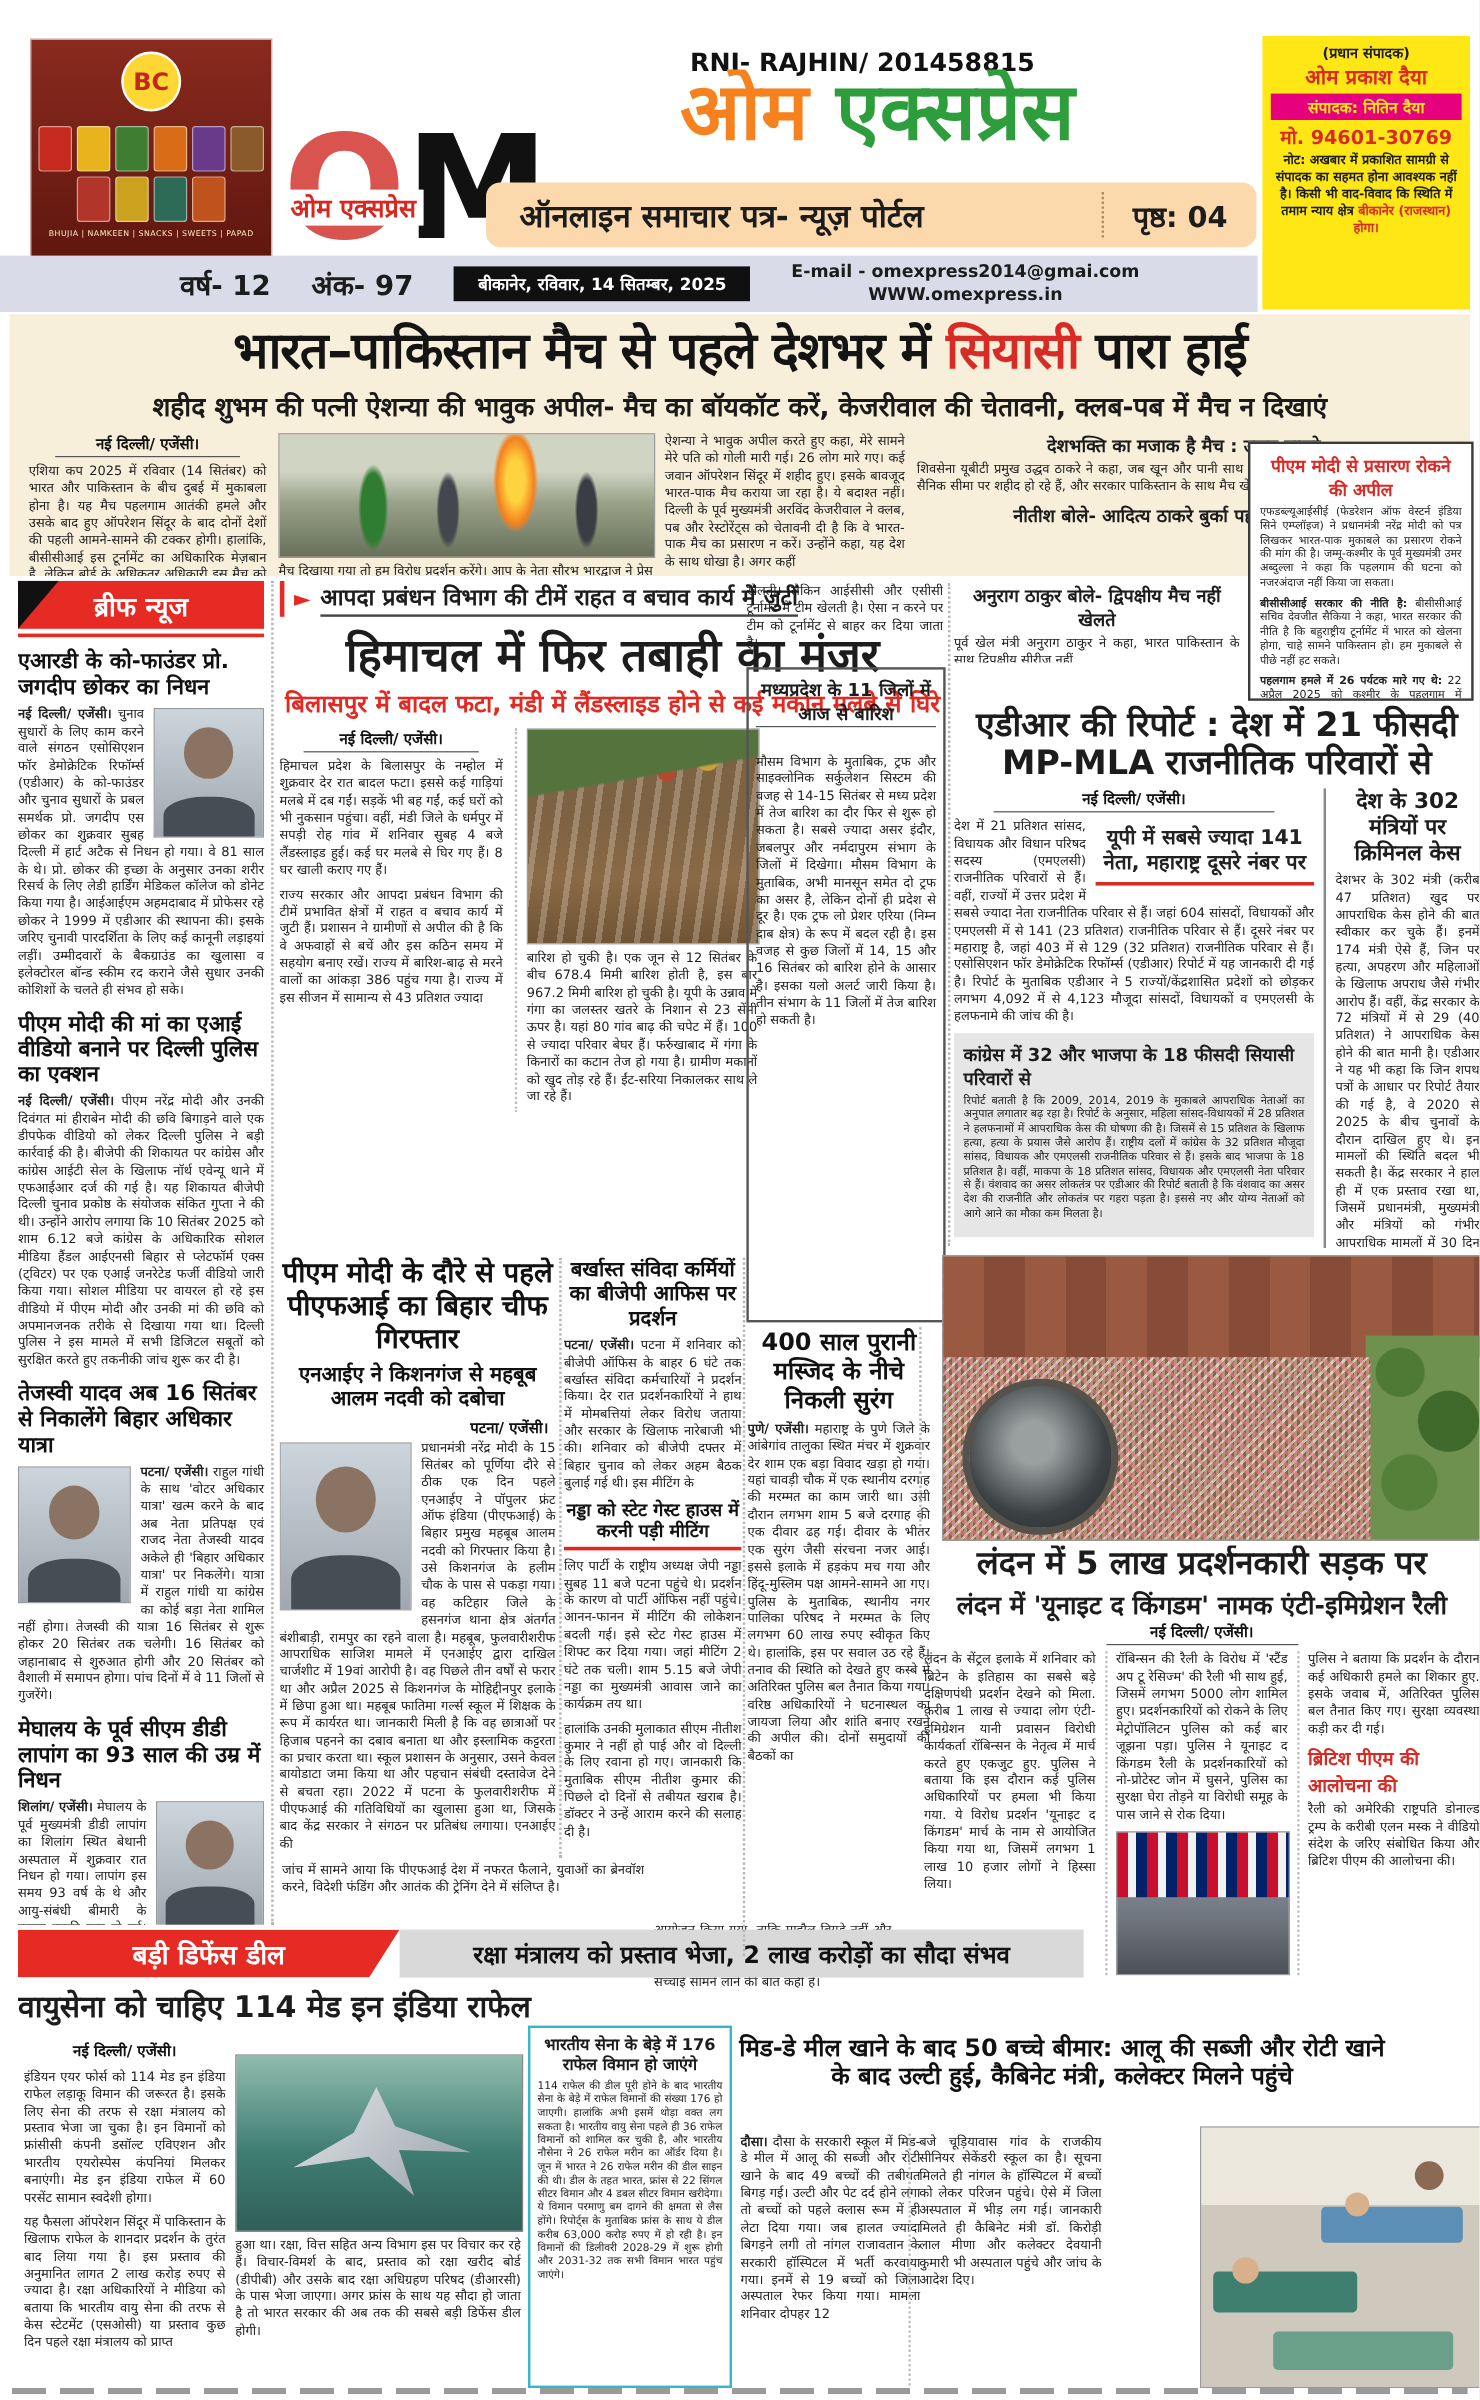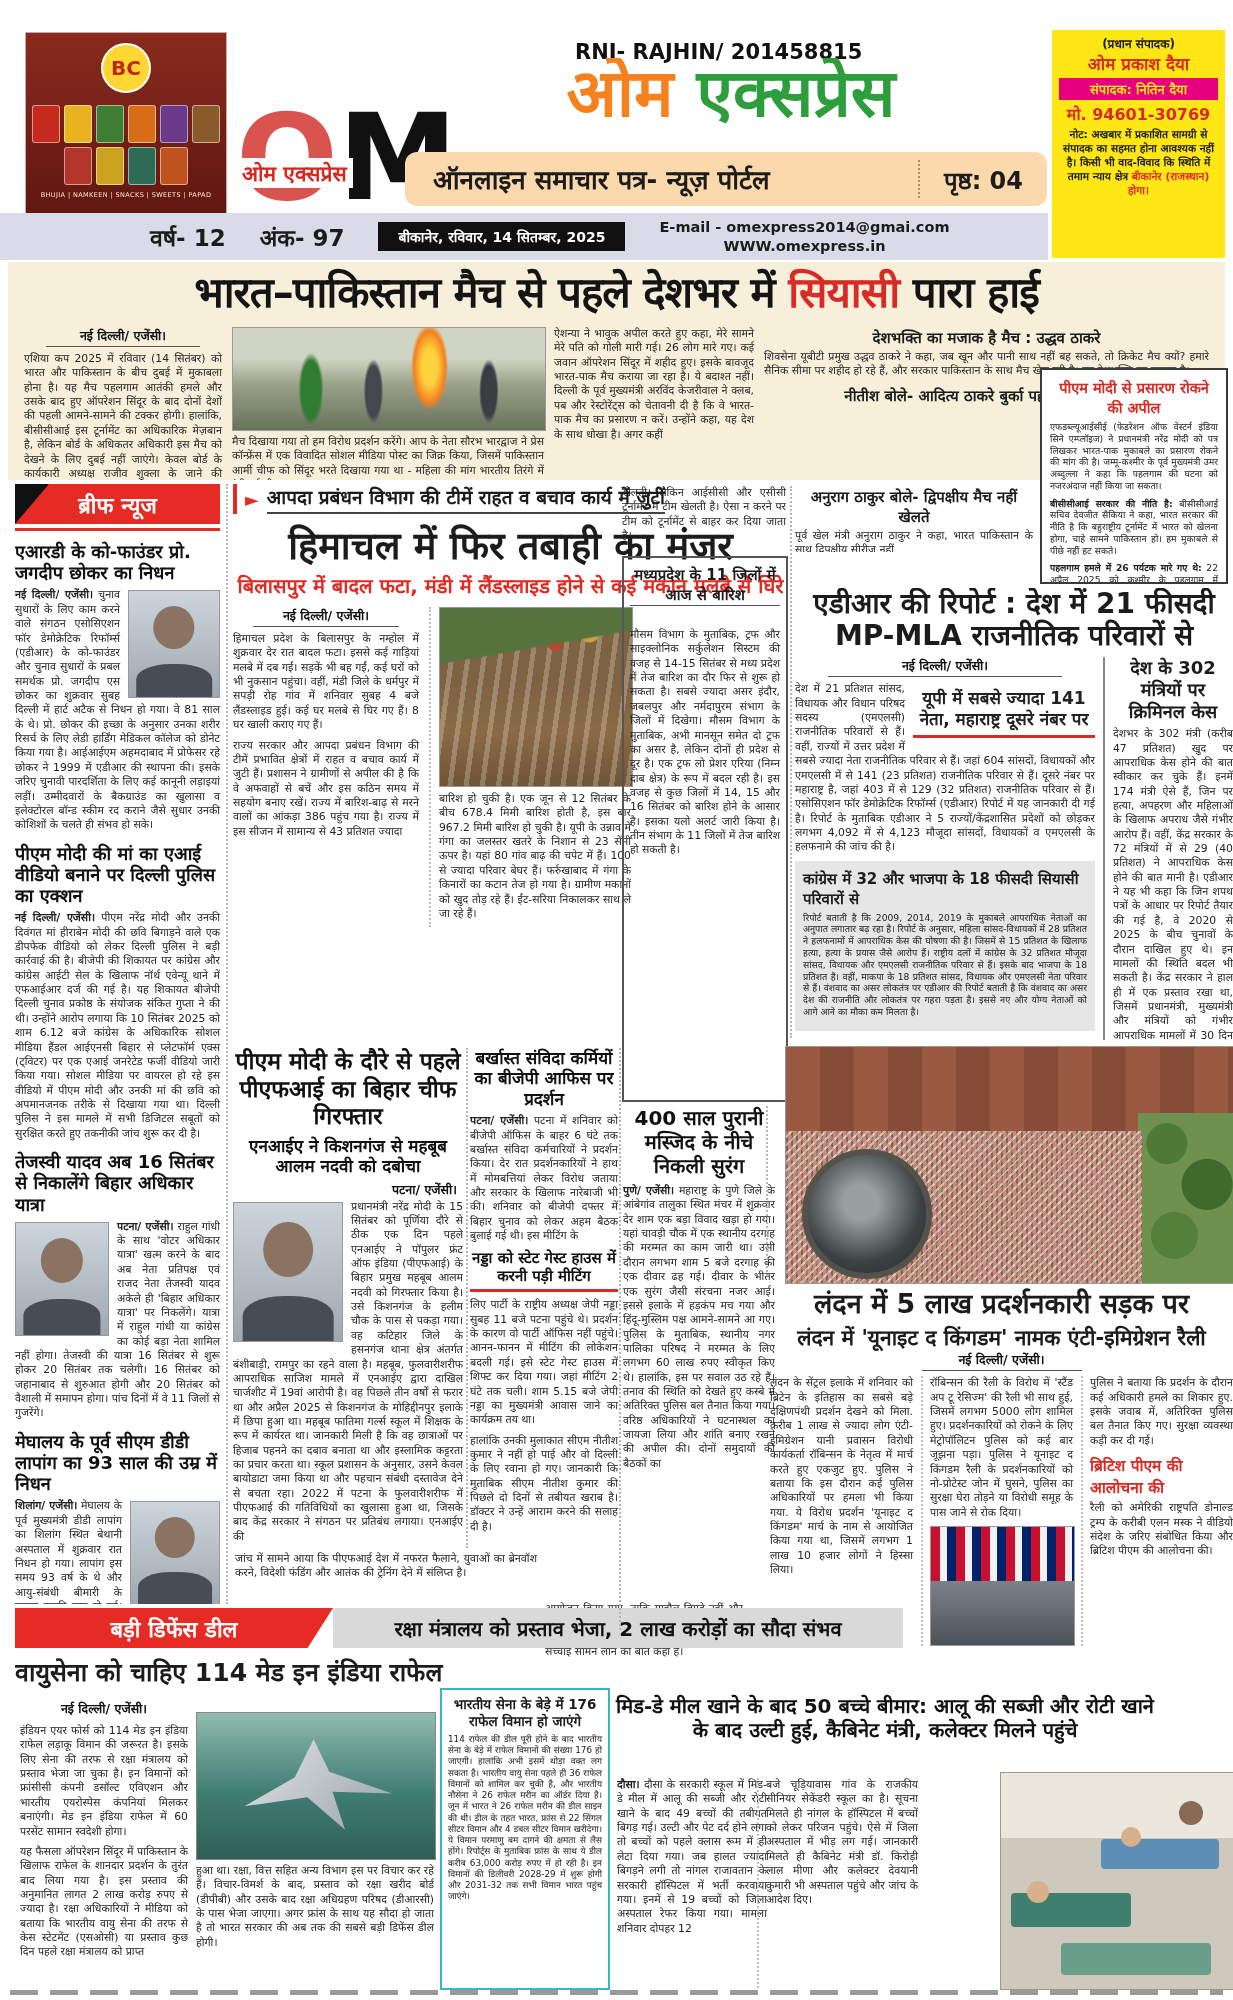--- a/index.html
+++ b/index.html
@@ -195,20 +195,21 @@
     <span style="text-align:center;line-height:1.25;">
       <span class="b7" style="font-size:14.5px;display:block;">E-mail - omexpress2014@gmai.com</span>
       <span class="b7" style="font-size:14.5px;display:block;">WWW.omexpress.in</span>
     </span>
   </div>
 
   <div class="abs" id="lead" style="left:8px;top:262px;width:1217px;height:218px;">
     <div class="lead-head ctr">
       <span>भारत–पाकिस्तान मैच से पहले देशभर में </span><span class="red">सियासी</span><span> पारा हाई</span>
     </div>
+    <div class="lead-sub ctr">शहीद शुभम की पत्नी ऐशन्या की भावुक अपील- मैच का बॉयकॉट करें, केजरीवाल की चेतावनी, क्लब-पब में मैच न दिखाएं</div>
     <div class="lead-row">
       <div style="width:198px;">
         <div class="dl">नई दिल्ली/ एजेंसी।</div>
         <div class="dl-rule"></div>
         <p class="body-txt just">एशिया कप 2025 में रविवार (14 सितंबर) को भारत और पाकिस्तान के बीच दुबई में मुकाबला होना है। यह मैच पहलगाम आतंकी हमले और उसके बाद हुए ऑपरेशन सिंदूर के बाद दोनों देशों की पहली आमने-सामने की टक्कर होगी। हालांकि, बीसीसीआई इस टूर्नामेंट का अधिकारिक मेज़बान है, लेकिन बोर्ड के अधिकतर अधिकारी इस मैच को देखने के लिए दुबई नहीं जाएंगे। केवल बोर्ड के कार्यकारी अध्यक्ष राजीव शुक्ला के जाने की संभावना है क्योंकि वे एशियन क्रिकेट काउंसिल के सदस्य हैं। कानपुर निवासी और पहलगाम हमले में शहीद हुए शुभम द्विवेदी की पत्नी</p>
       </div>
       <div style="width:312px;">
         <div class="news-photo effigy" style="width:100%;height:102px;"></div>
         <p class="body-txt just" style="margin-top:4px;">मैच दिखाया गया तो हम विरोध प्रदर्शन करेंगे। आप के नेता सौरभ भारद्वाज ने प्रेस कॉन्फ्रेंस में एक विवादित सोशल मीडिया पोस्ट का जिक्र किया, जिसमें पाकिस्तान आर्मी चीफ को सिंदूर भरते दिखाया गया था - महिला की मांग भारतीय तिरंगे में रंगी हुई थी।</p>
       </div>

